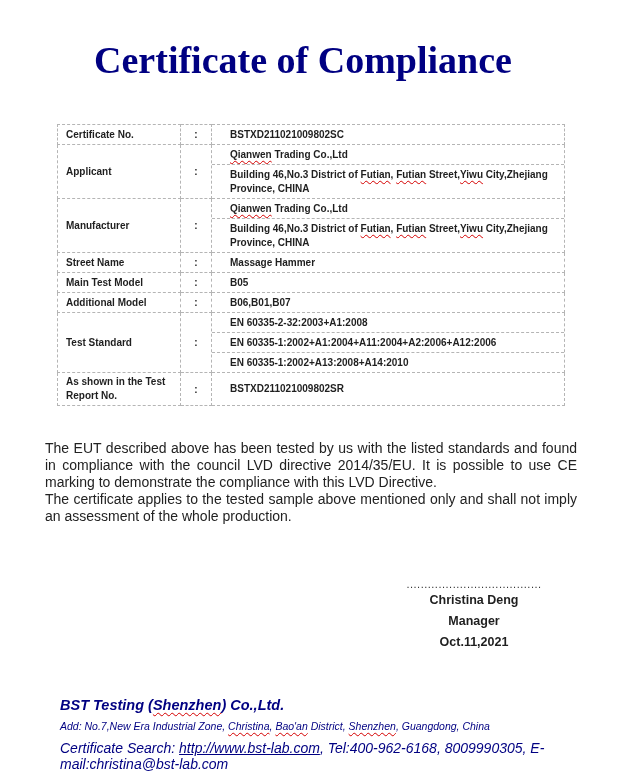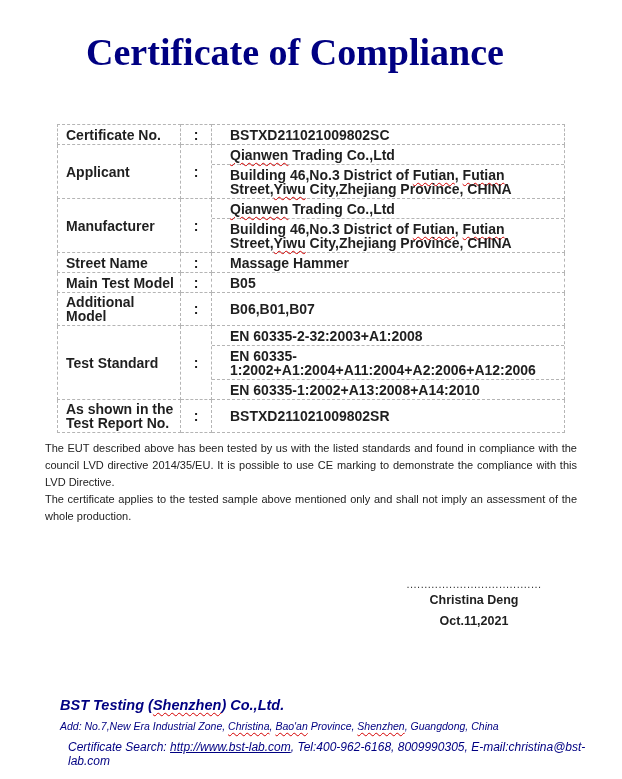--- a/index.html
+++ b/index.html
@@ -12,42 +12,42 @@
     color: #1f1f1f;
     overflow: hidden;
   }
 
   
   .title {
     position: absolute;
     top: 26px;
     left: 0;
     width: 582px;
-    margin: 4px;
+    margin: 12px;
     text-align: center;
     font-family: "Liberation Serif", serif;
     font-weight: bold;
     font-size: 38px;
     color: #000082;
     letter-spacing: 0px;
   }
 
   
   .cert-table {
     position: absolute;
     top: 124px;
     left: 57px;
     width: 508px;
     border-collapse: collapse;
     table-layout: fixed;
   }
   .cert-table td {
     border: 1px dashed #b5b5b5;
     vertical-align: middle;
-    font-size: 14px;
+    font-size: 10px;
     color: #1f1f1f;
   }
   .cert-table .lbl {
     width: 112px;
     padding: 2px 2px 2px 8px;
     font-weight: bold;
     line-height: 14px;
   }
   .cert-table .sep {
     width: 28px;
@@ -71,21 +71,21 @@
     text-underline-offset: 2px;
     text-align: right;
   }
 
   
   .bodytext {
     position: absolute;
     top: 440px;
     left: 45px;
     width: 532px;
-    font-size: 11px;
+    font-size: 14px;
     line-height: 17px;
     text-align: justify;
     color: #222222;
   }
   .bodytext p { margin: 0; }
 
   
   .signature {
     position: absolute;
     top: 578px;
@@ -118,21 +118,21 @@
   }
   .f-company {
     font-size: 14.5px;
     font-weight: bold;
     margin-bottom: 7px;
   }
   .f-address {
     font-size: 10.5px;
     margin-bottom: 8px;
   }
-  .f-search { font-size: 12px; margin-left: 8px; }
+  .f-search { font-size: 14px; }
   .f-link {
     color: #000082;
     text-decoration: underline;
   }
 </style>
 </head>
 <body>
 
 <div class="page">
 
@@ -204,24 +204,25 @@
   </table>
 
   <div class="bodytext">
     <p>The EUT described above has been tested by us with the listed standards and found in compliance with the council LVD directive 2014/35/EU. It is possible to use CE marking to demonstrate the compliance with this LVD Directive.</p>
     <p>The certificate applies to the tested sample above mentioned only and shall not imply an assessment of the whole production.</p>
   </div>
 
   <div class="signature">
     <div class="dots">......................................</div>
     <div>Christina Deng</div>
+    <div>Manager</div>
     <div>Oct.11,2021</div>
   </div>
 
   <div class="footer">
     <div class="f-company"><span>BST Testing (</span><span class="squiggle">Shenzhen</span><span>) Co.,Ltd.</span></div>
-    <div class="f-address"><span>Add: No.7,New Era Industrial Zone, </span><span class="squiggle">Christina</span><span>, </span><span class="squiggle">Bao'an</span><span> Province, </span><span class="squiggle">Shenzhen</span><span>, Guangdong, China</span></div>
+    <div class="f-address"><span>Add: No.7,New Era Industrial Zone, </span><span class="squiggle">Christina</span><span>, </span><span class="squiggle">Bao'an</span><span> District, </span><span class="squiggle">Shenzhen</span><span>, Guangdong, China</span></div>
     <div class="f-search">
       <span>Certificate Search: </span><a class="f-link" href="#">http://www.bst-lab.com</a><span>, Tel:400-962-6168, 8009990305, E-mail:christina@bst-lab.com</span>
     </div>
   </div>
 
 </div>
 
 </body></html>

